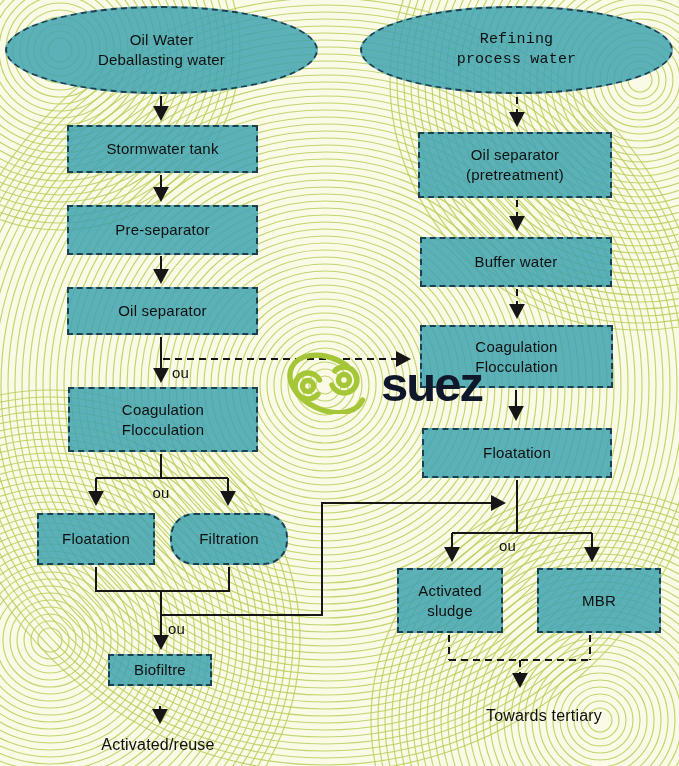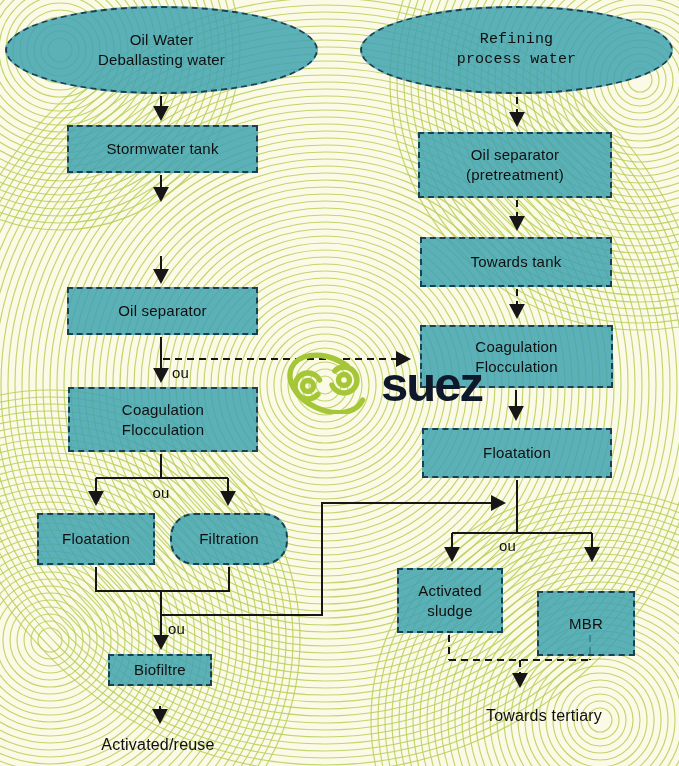--- a/index.html
+++ b/index.html
@@ -259,20 +259,23 @@
     </g>
   </svg>
 
   <div class="node ellipse" style="left:5px;top:6px;width:313px;height:88px;">
     <span>Oil Water</span>
     <span>Deballasting water</span>
   </div>
   <div class="node" style="left:67px;top:125px;width:191px;height:48px;">
     <span>Stormwater tank</span>
   </div>
+  <div class="node" style="left:67px;top:205px;width:191px;height:50px;">
+    <span>Pre-separator</span>
+  </div>
   <div class="node" style="left:67px;top:287px;width:191px;height:48px;">
     <span>Oil separator</span>
   </div>
   <div class="node" style="left:68px;top:387px;width:190px;height:65px;">
     <span>Coagulation</span>
     <span>Flocculation</span>
   </div>
   <div class="node" style="left:37px;top:513px;width:118px;height:52px;">
     <span>Floatation</span>
   </div>
@@ -285,34 +288,34 @@
 
   <div class="node ellipse" style="left:360px;top:6px;width:313px;height:88px;font-family:Liberation Mono, monospace;">
     <span>Refining</span>
     <span>process water</span>
   </div>
   <div class="node" style="left:418px;top:132px;width:194px;height:66px;">
     <span>Oil separator</span>
     <span>(pretreatment)</span>
   </div>
   <div class="node" style="left:420px;top:237px;width:192px;height:50px;">
-    <span>Towards tank</span>
+    <span>Buffer water</span>
   </div>
   <div class="node" style="left:420px;top:325px;width:193px;height:63px;">
     <span>Coagulation</span>
     <span>Flocculation</span>
   </div>
   <div class="node" style="left:422px;top:428px;width:190px;height:50px;">
     <span>Floatation</span>
   </div>
   <div class="node" style="left:397px;top:568px;width:106px;height:65px;">
     <span>Activated</span>
     <span>sludge</span>
   </div>
-  <div class="node" style="left:537px;top:568px;width:98px;height:65px;margin-top:23px;">
+  <div class="node" style="left:537px;top:568px;width:124px;height:65px;">
     <span>MBR</span>
   </div>
 
   <div class="freelabel" style="left:172px;top:363px;">ou</div>
   <div class="freelabel" style="left:140px;top:483px;width:42px;">ou</div>
   <div class="freelabel" style="left:168px;top:619px;">ou</div>
   <div class="freelabel" style="left:499px;top:536px;">ou</div>
 
   <div class="freelabel" style="left:58px;top:735px;width:200px;font-size:16px;">Activated/reuse</div>
   <div class="freelabel" style="left:422px;top:705px;width:200px;font-size:16px;line-height:22px;padding-left:22px;">

